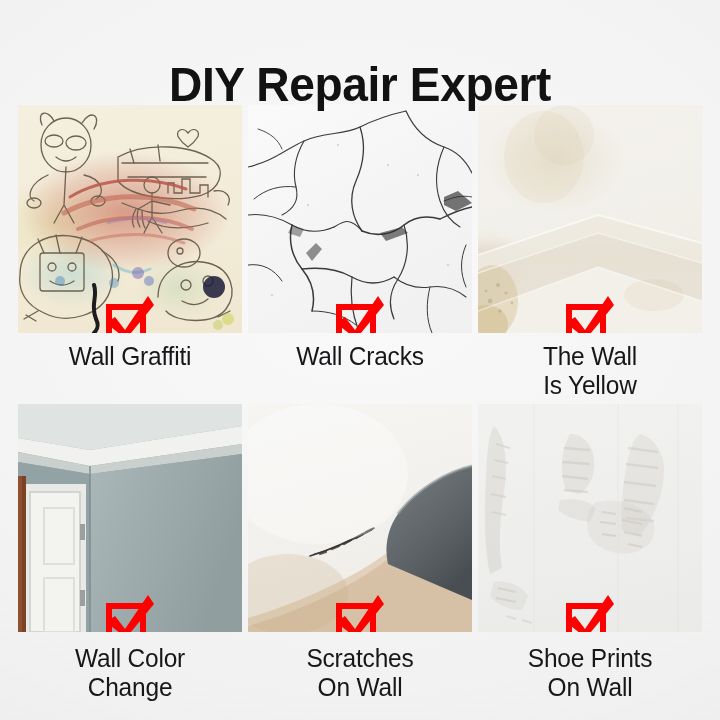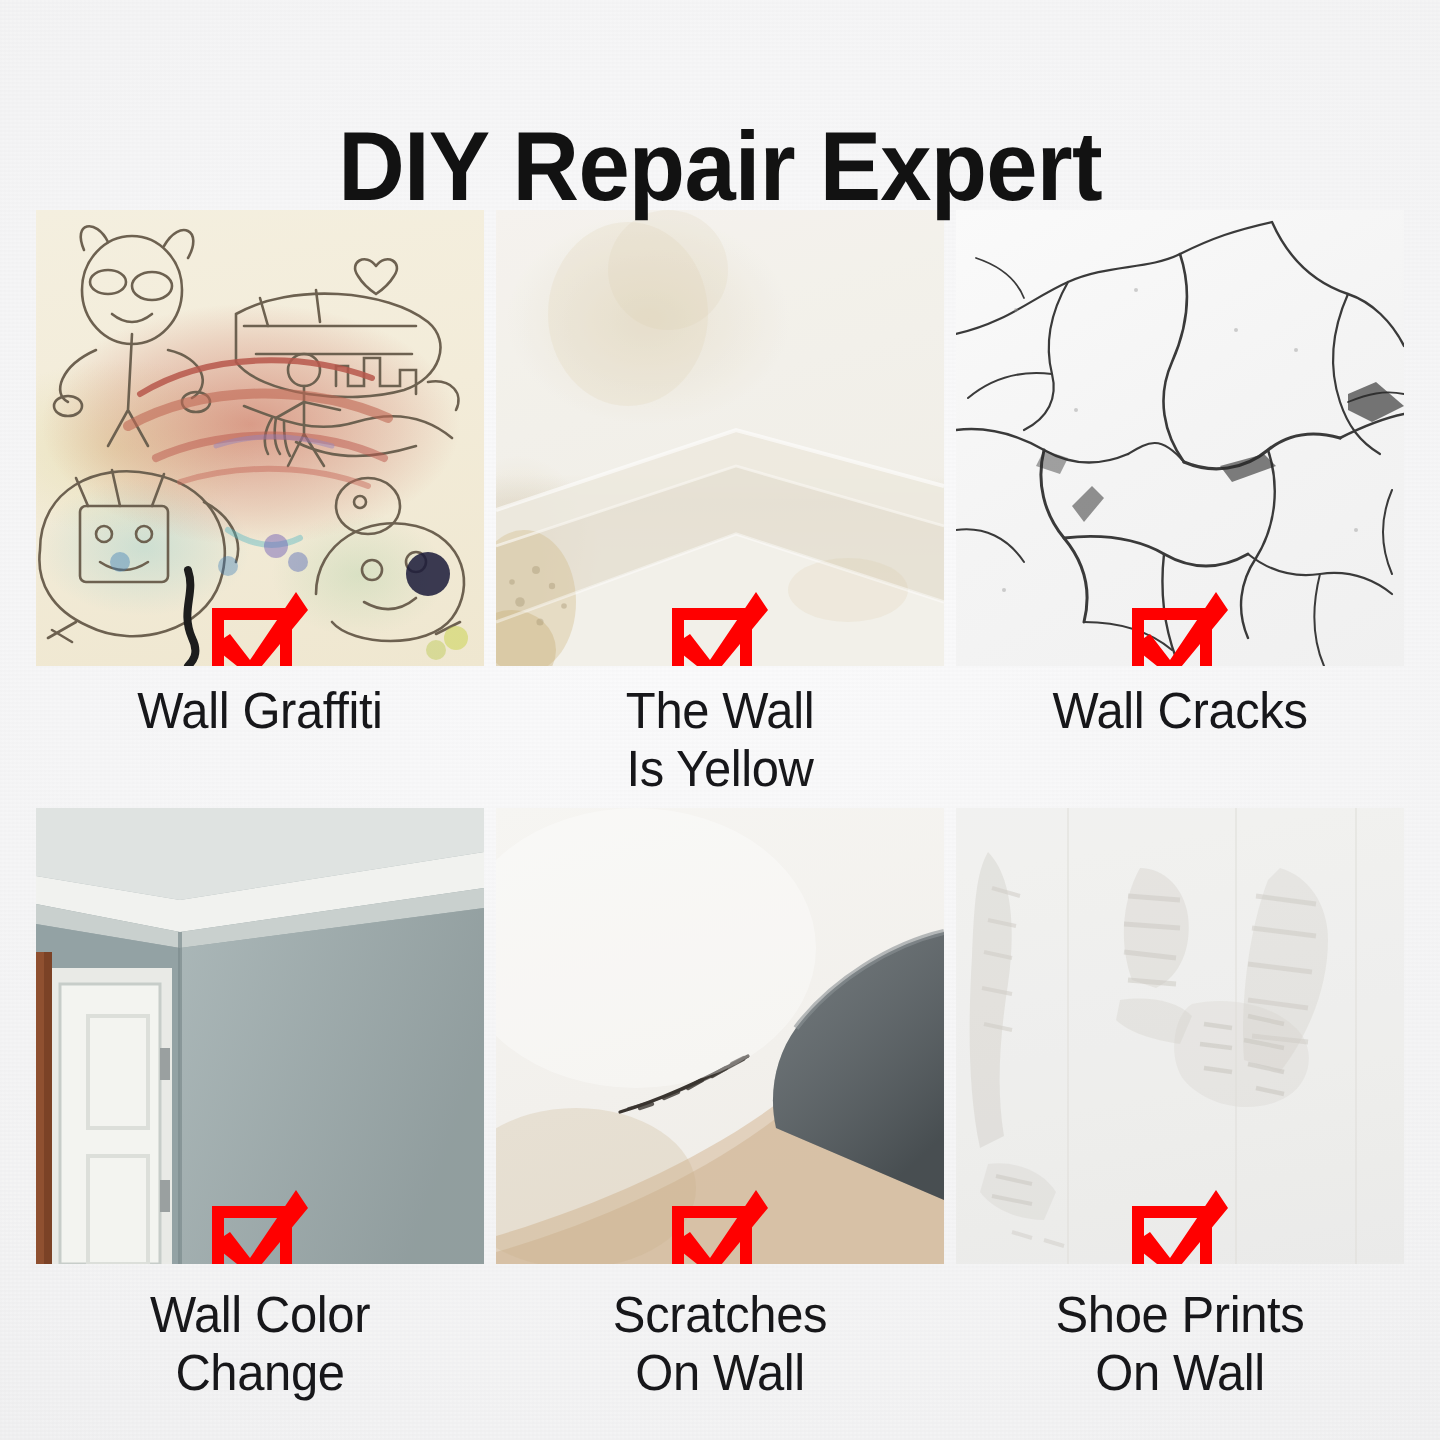--- a/index.html
+++ b/index.html
@@ -237,64 +237,20 @@
         </svg>
       </div>
       <div class="check-badge">
         <svg viewBox="0 0 52 52">
           <rect x="5" y="13" width="34" height="34" fill="none" stroke="#FF0000" stroke-width="6"></rect>
           <path d="M2 29 L11 23 L21 36 L44 2 L50 11 L22 45 Z" fill="#FF0000"></path>
         </svg>
       </div>
     </div>
     <div class="caption">Wall Graffiti</div>
-  </div>
-
-  <div class="cell row1">
-    <div class="photo">
-      <div class="photo-art art-yellow">
-        <svg viewBox="0 0 224 228" preserveAspectRatio="none">
-
-          <path d="M0 150 L120 110 L224 138 L224 158 L120 128 L0 168 Z" fill="#e8e3d6" opacity=".9"></path>
-
-          <path d="M0 168 L120 128 L224 158 L224 196 L120 162 L0 206 Z" fill="#ded7c6" opacity=".85"></path>
-
-          <path d="M0 206 L120 162 L224 196 L224 228 L0 228 Z" fill="#efece3"></path>
-
-          <ellipse cx="66" cy="52" rx="40" ry="46" fill="#d6c59a" opacity=".22"></ellipse>
-          <ellipse cx="86" cy="30" rx="30" ry="30" fill="#cdbb8d" opacity=".16"></ellipse>
-          <ellipse cx="14" cy="196" rx="26" ry="36" fill="#c4a768" opacity=".38"></ellipse>
-          <ellipse cx="8" cy="220" rx="22" ry="20" fill="#bd9d58" opacity=".42"></ellipse>
-          <ellipse cx="176" cy="190" rx="30" ry="16" fill="#cbb584" opacity=".18"></ellipse>
-
-          <g fill="#8e7a4c" opacity=".4">
-            <circle cx="20" cy="180" r="2"></circle>
-              <circle cx="28" cy="188" r="1.6"></circle>
-            <circle cx="12" cy="196" r="2.4"></circle>
-              <circle cx="34" cy="198" r="1.4"></circle>
-            <circle cx="22" cy="206" r="1.8"></circle>
-              <circle cx="8" cy="186" r="1.4"></circle>
-          </g>
-
-          <path d="M0 150 L120 110 L224 138" fill="none" stroke="#ffffff" stroke-width="2" opacity=".6"></path>
-          <path d="M0 168 L120 128 L224 158" fill="none" stroke="#f7f4ec" stroke-width="1.4" opacity=".7"></path>
-          <path d="M0 206 L120 162 L224 196" fill="none" stroke="#ffffff" stroke-width="1.6" opacity=".45"></path>
-
-          <rect x="0" y="0" width="224" height="228" fill="#ffffff" opacity=".22"></rect>
-        </svg>
-      </div>
-      <div class="check-badge">
-        <svg viewBox="0 0 52 52">
-          <rect x="5" y="13" width="34" height="34" fill="none" stroke="#FF0000" stroke-width="6"></rect>
-          <path d="M2 29 L11 23 L21 36 L44 2 L50 11 L22 45 Z" fill="#FF0000"></path>
-        </svg>
-      </div>
-    </div>
-    <div class="caption">The Wall
-Is Yellow</div>
   </div>
 
   <div class="cell row1">
     <div class="photo">
       <div class="photo-art art-cracks">
         <svg viewBox="0 0 224 228" preserveAspectRatio="none">
           <g fill="none" stroke="#3a3a3a" stroke-linecap="round">
             <path d="M0 62 C26 56 38 44 56 36 C76 27 96 30 112 22 C128 14 140 10 158 6" stroke-width="1.1"></path>
             <path d="M112 22 C118 40 116 58 108 76 C100 94 104 112 114 126" stroke-width="1.3"></path>
             <path d="M158 6 C166 24 178 36 196 42 C208 46 218 56 224 68" stroke-width="1.2"></path>
@@ -339,20 +295,64 @@
       <div class="check-badge">
         <svg viewBox="0 0 52 52">
           <rect x="5" y="13" width="34" height="34" fill="none" stroke="#FF0000" stroke-width="6"></rect>
           <path d="M2 29 L11 23 L21 36 L44 2 L50 11 L22 45 Z" fill="#FF0000"></path>
         </svg>
       </div>
     </div>
     <div class="caption">Wall Cracks</div>
   </div>
 
+  <div class="cell row1">
+    <div class="photo">
+      <div class="photo-art art-yellow">
+        <svg viewBox="0 0 224 228" preserveAspectRatio="none">
+
+          <path d="M0 150 L120 110 L224 138 L224 158 L120 128 L0 168 Z" fill="#e8e3d6" opacity=".9"></path>
+
+          <path d="M0 168 L120 128 L224 158 L224 196 L120 162 L0 206 Z" fill="#ded7c6" opacity=".85"></path>
+
+          <path d="M0 206 L120 162 L224 196 L224 228 L0 228 Z" fill="#efece3"></path>
+
+          <ellipse cx="66" cy="52" rx="40" ry="46" fill="#d6c59a" opacity=".22"></ellipse>
+          <ellipse cx="86" cy="30" rx="30" ry="30" fill="#cdbb8d" opacity=".16"></ellipse>
+          <ellipse cx="14" cy="196" rx="26" ry="36" fill="#c4a768" opacity=".38"></ellipse>
+          <ellipse cx="8" cy="220" rx="22" ry="20" fill="#bd9d58" opacity=".42"></ellipse>
+          <ellipse cx="176" cy="190" rx="30" ry="16" fill="#cbb584" opacity=".18"></ellipse>
+
+          <g fill="#8e7a4c" opacity=".4">
+            <circle cx="20" cy="180" r="2"></circle>
+              <circle cx="28" cy="188" r="1.6"></circle>
+            <circle cx="12" cy="196" r="2.4"></circle>
+              <circle cx="34" cy="198" r="1.4"></circle>
+            <circle cx="22" cy="206" r="1.8"></circle>
+              <circle cx="8" cy="186" r="1.4"></circle>
+          </g>
+
+          <path d="M0 150 L120 110 L224 138" fill="none" stroke="#ffffff" stroke-width="2" opacity=".6"></path>
+          <path d="M0 168 L120 128 L224 158" fill="none" stroke="#f7f4ec" stroke-width="1.4" opacity=".7"></path>
+          <path d="M0 206 L120 162 L224 196" fill="none" stroke="#ffffff" stroke-width="1.6" opacity=".45"></path>
+
+          <rect x="0" y="0" width="224" height="228" fill="#ffffff" opacity=".22"></rect>
+        </svg>
+      </div>
+      <div class="check-badge">
+        <svg viewBox="0 0 52 52">
+          <rect x="5" y="13" width="34" height="34" fill="none" stroke="#FF0000" stroke-width="6"></rect>
+          <path d="M2 29 L11 23 L21 36 L44 2 L50 11 L22 45 Z" fill="#FF0000"></path>
+        </svg>
+      </div>
+    </div>
+    <div class="caption">The Wall
+Is Yellow</div>
+  </div>
+
   <div class="cell row2">
     <div class="photo">
       <div class="photo-art art-room">
         <svg viewBox="0 0 224 228" preserveAspectRatio="none">
 
           <path d="M0 0 L224 0 L224 22 L72 46 L0 34 Z" fill="#dfe3e1"></path>
 
           <path d="M0 34 L72 46 L224 22 L224 40 L72 62 L0 48 Z" fill="#f1f2ef"></path>
           <path d="M0 48 L72 62 L224 40 L224 50 L72 70 L0 58 Z" fill="#c9d0ce"></path>
 

